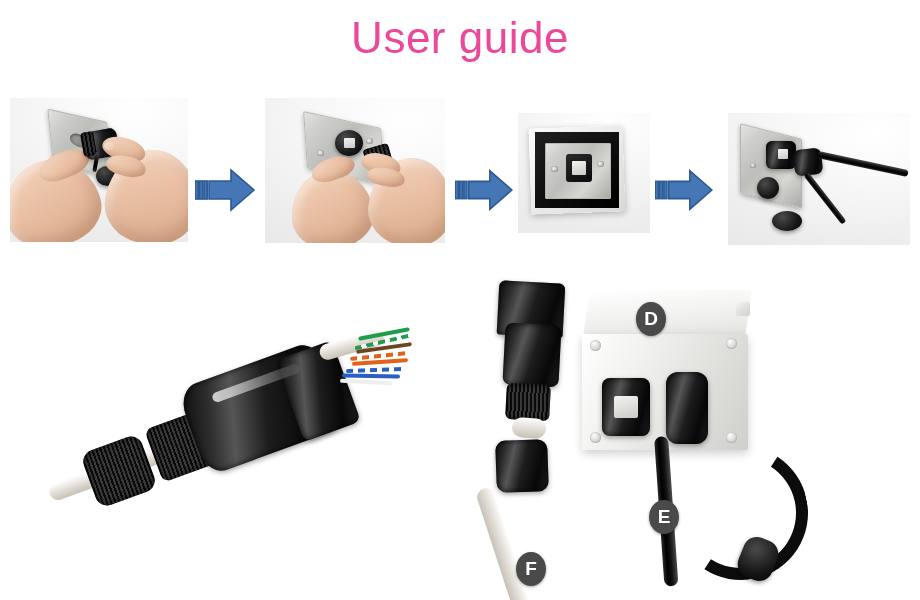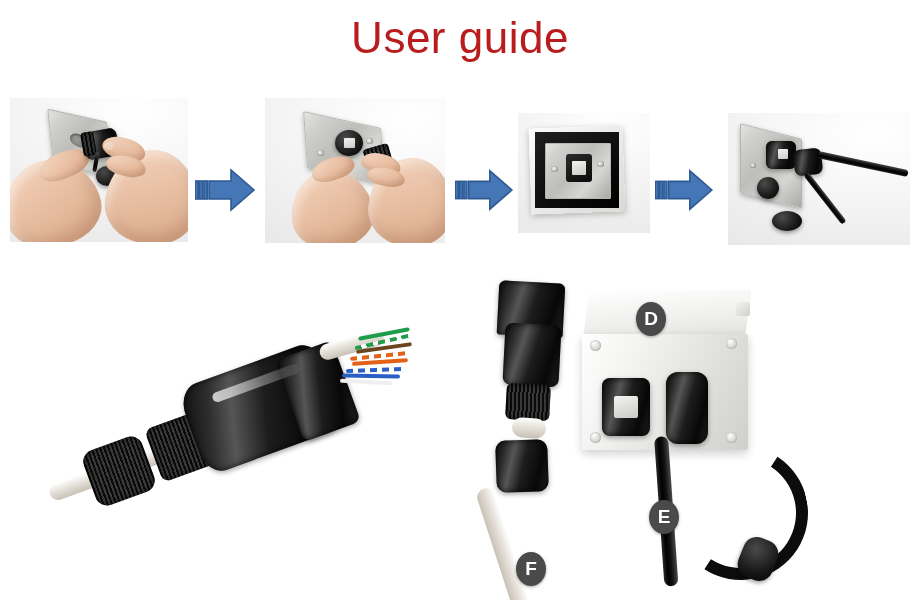--- a/index.html
+++ b/index.html
@@ -164,21 +164,21 @@
     position: absolute;
     background: linear-gradient(160deg, #f4f4f2, #c9c9c5);
   }
 
   
   .wire { position: absolute; border-radius: 3px; }
 </style>
 </head>
 <body style="background: rgb(255, 255, 255);">
 
-<div id="page-title" style="color: #b91c1c; text-align: center;">User guide</div>
+<div id="page-title" style="color: #ec4899; text-align: center;">User guide</div>
 
 <div class="photo photo-bg-studio" style="left:10px; top:98px; width:178px; height:144px;">
   <div class="scene">
 
     <div class="plate" style="left:40px; top:18px; width:58px; height:52px; transform: skewY(18deg) rotate(-6deg); border-radius:2px;"></div>
     <div class="plate-hole" style="left:60px; top:36px; width:17px; height:13px; transform: skewY(16deg);"></div>
     <div class="screw" style="left:48px; top:58px; width:5px; height:5px;"></div>
 
     <div class="hand" style="left:-6px; top:62px; width:96px; height:86px; transform: rotate(-14deg);"></div>
     <div class="finger" style="left:28px; top:54px; width:52px; height:26px; transform: rotate(-22deg);"></div>

